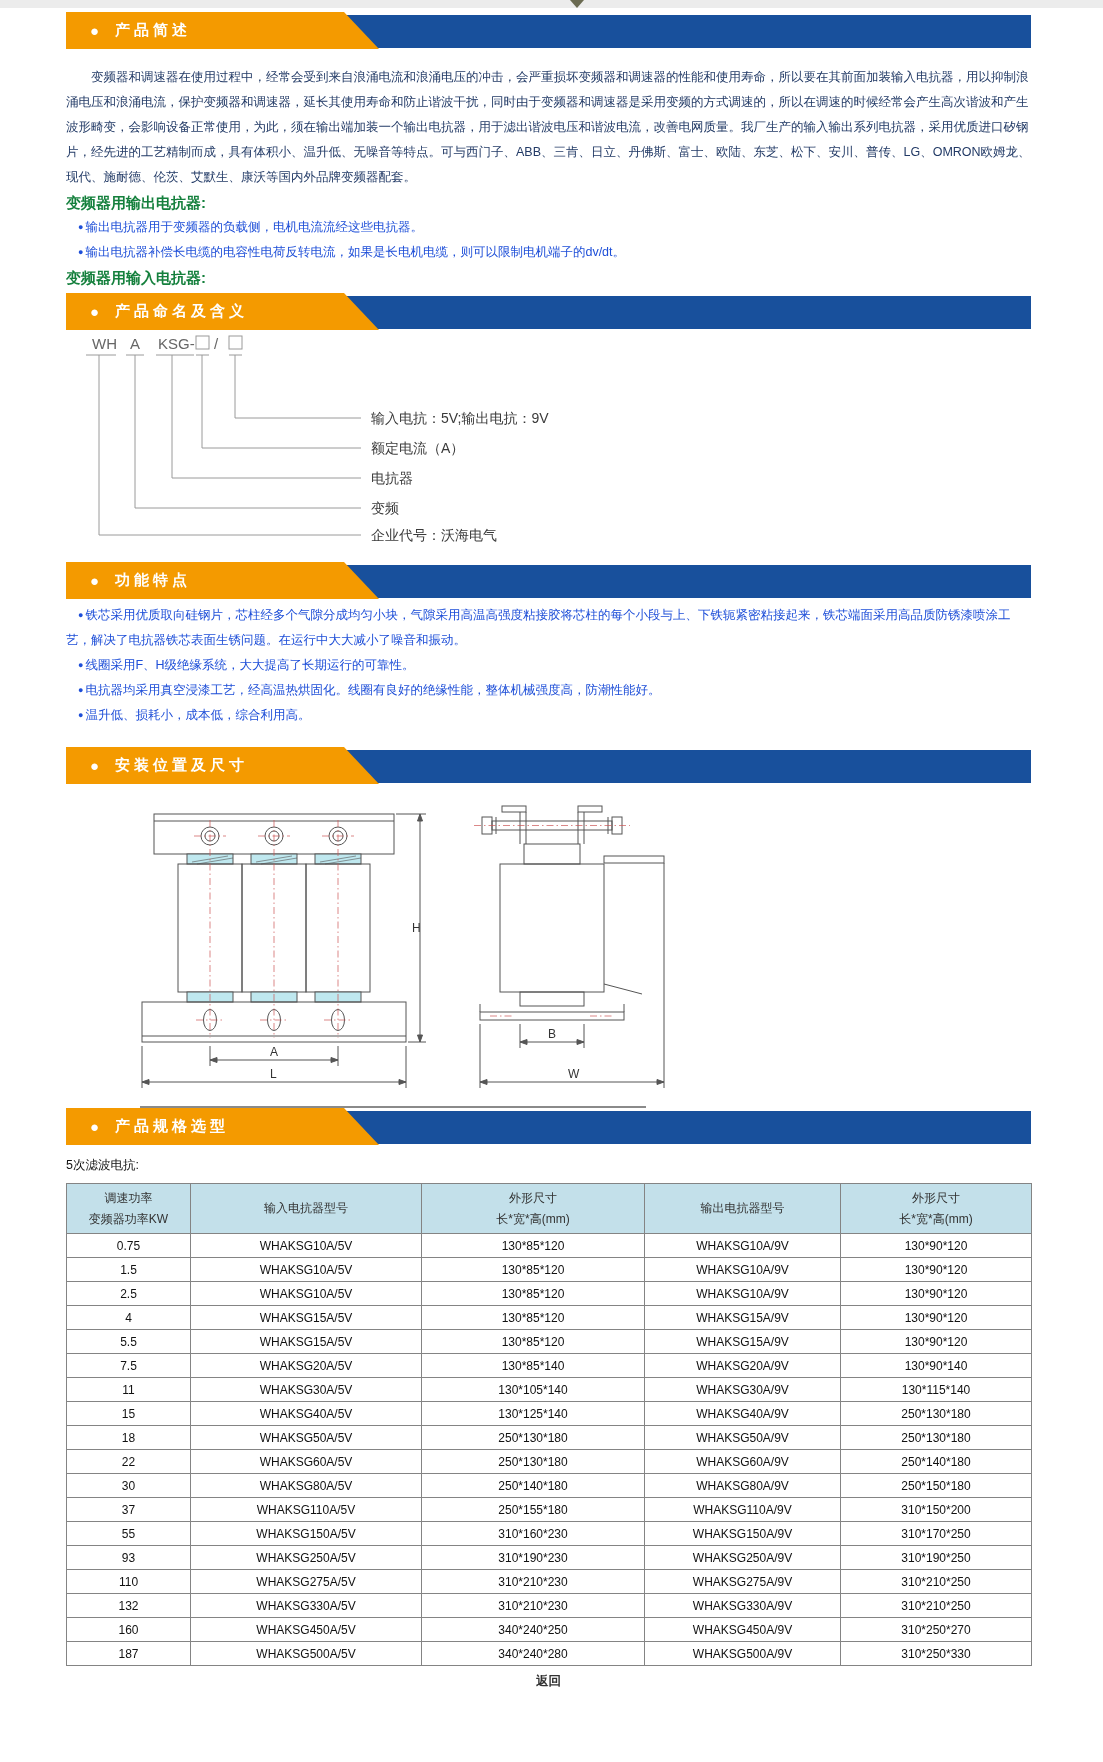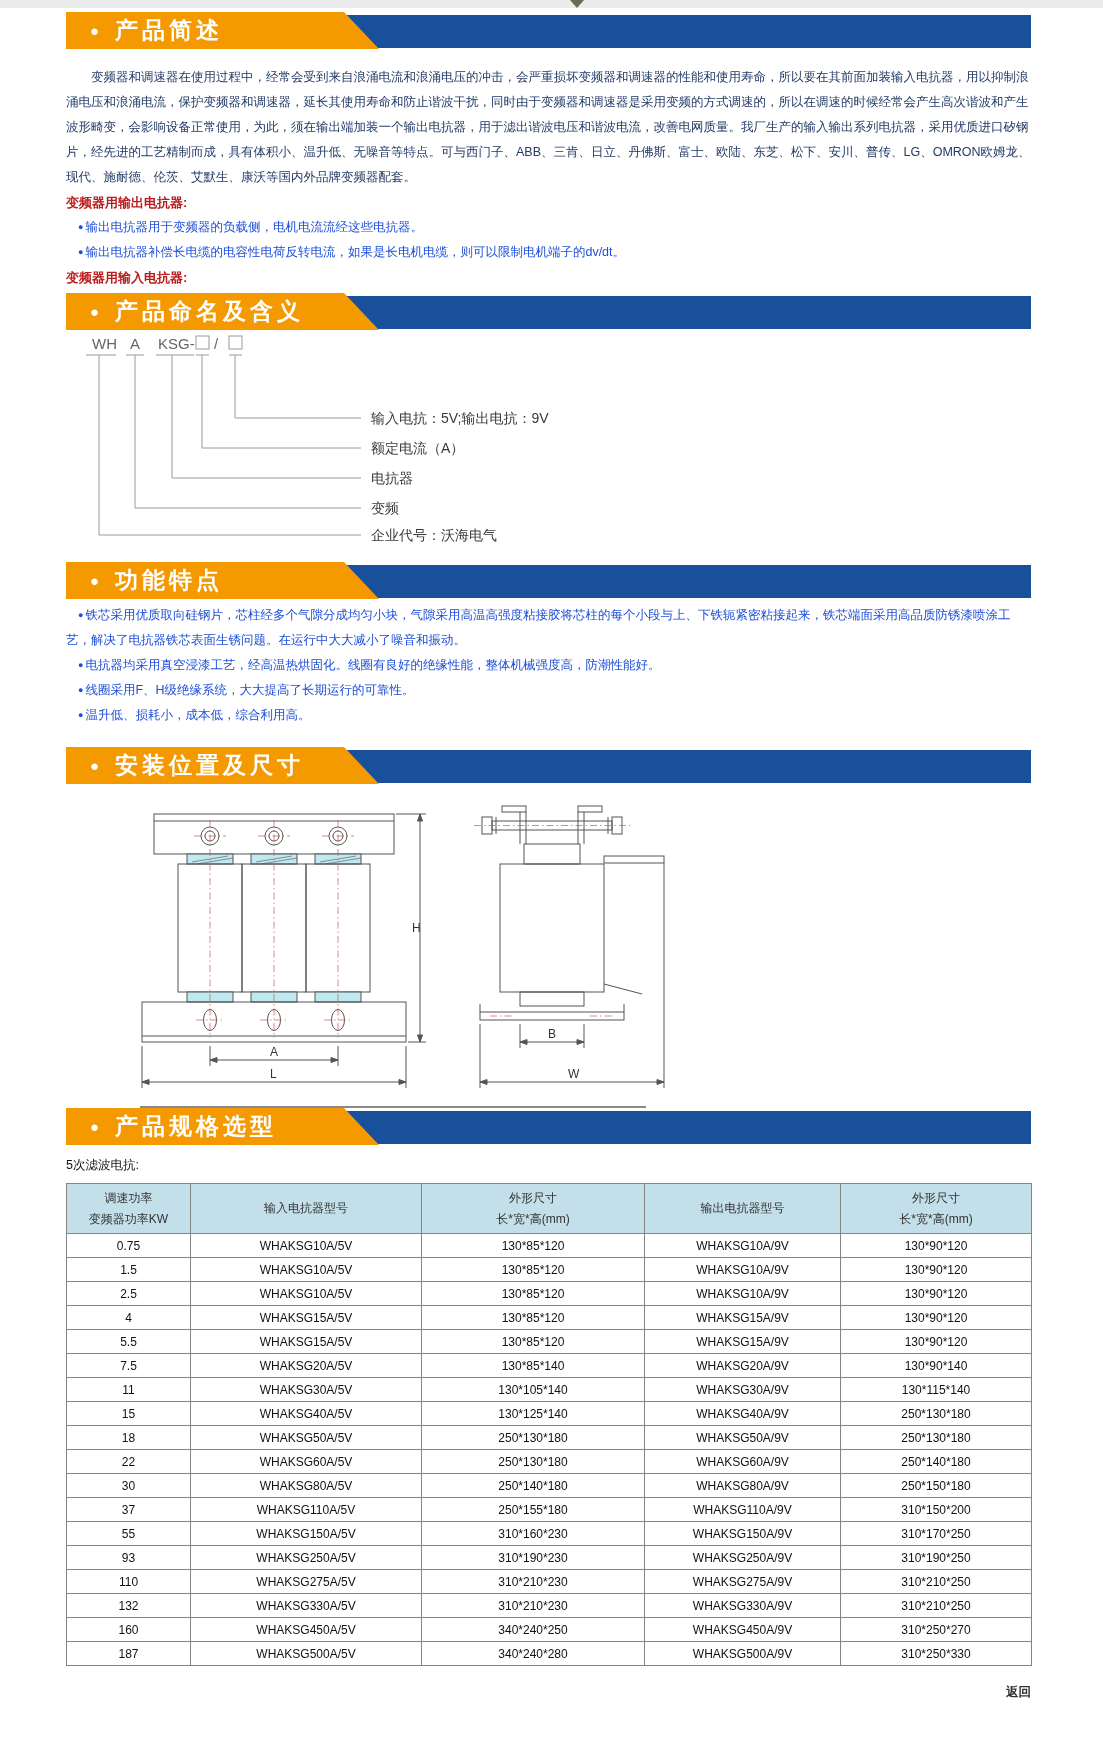--- a/index.html
+++ b/index.html
@@ -14,43 +14,43 @@
     border-left:7px solid transparent; border-right:7px solid transparent; border-top:8px solid #6b6b52; }
   .content { margin-left:66px; width:965px; padding-top:2px; }
 
   
   .banner { position:relative; height:37px; margin-top:2px; }
   .banner .blue { position:absolute; left:0; right:0; top:3px; bottom:1px; background:#18509c; }
   .banner .orange { position:absolute; left:0; top:0; bottom:0; width:315px; background:#f49a00;
     clip-path:polygon(0 0,278px 0,313px 100%,0 100%);
     display:flex; align-items:center; color:#fff; }
   .banner .dot { font-size:15px; margin-left:24px; line-height:1; }
-  .banner .btitle { font-size:23px; font-weight:bold; letter-spacing:4px; margin-left:16px; }
+  .banner .btitle { font-size:15px; font-weight:bold; letter-spacing:4px; margin-left:16px; }
 
   
   .intro { height:242px; overflow:hidden; padding-top:16px; }
   .intro p.para { font-size:12.5px; line-height:25px; color:#223a66; text-indent:2em; }
-  .subhead { font-size:13px; font-weight:bold; color:#b91c1c; line-height:25px; }
+  .subhead { font-size:15px; font-weight:bold; color:#15803d; line-height:25px; }
   p.bullet { font-size:12.5px; line-height:25px; color:#1d4ed8; text-indent:12px; }
   p.bullet .mk { font-size:9px; vertical-align:1px; margin-right:2px; }
 
   .naming-wrap { height:230px; }
   .features { height:146px; overflow:hidden; padding-top:4px; }
 
   .drawing-wrap { height:322px; padding-top:14px; }
   .sep-line { margin-left:74px; width:506px; height:2px; background:#8a8a8a; margin-top:4px; }
 
   .spec-subtitle { font-size:12.5px; color:#111; margin-top:12px; height:18px; }
 
   table.spec { border-collapse:collapse; width:965px; margin-top:8px; table-layout:fixed; }
   table.spec th, table.spec td { border:1px solid #848484; text-align:center; font-weight:normal; }
   table.spec thead th { background:#c3e0ea; color:#333; font-size:12px; height:50px; padding:2px 0; }
   table.spec thead .h2l div { line-height:21px; }
   table.spec td { font-size:12px; color:#111; height:24px; padding:0; background:#fff; }
-  .back-row { width:965px; text-align:right; margin-top:16px; }
+  .back-row { width:965px; text-align:center; margin-top:5px; }
   .back-link { font-size:12.5px; color:#333; font-weight:bold; text-decoration:none; cursor:pointer; }
 
   svg text { font-family:"Liberation Sans","DejaVu Sans",sans-serif; }
 </style>
 </head>
 <body>
 
 <div class="top-strip">
   <div class="top-arrow"></div>
 </div>
@@ -117,22 +117,22 @@
   <div class="banner">
     <div class="blue"></div>
     <div class="orange">
       <span class="dot">●</span>
       <span class="btitle">功能特点</span>
     </div>
   </div>
 
   <div class="features">
     <p class="bullet"><span class="mk">●</span><span>铁芯采用优质取向硅钢片，芯柱经多个气隙分成均匀小块，气隙采用高温高强度粘接胶将芯柱的每个小段与上、下铁轭紧密粘接起来，铁芯端面采用高品质防锈漆喷涂工艺，解决了电抗器铁芯表面生锈问题。在运行中大大减小了噪音和振动。</span></p>
+    <p class="bullet"><span class="mk">●</span><span>线圈采用F、H级绝缘系统，大大提高了长期运行的可靠性。</span></p>
     <p class="bullet"><span class="mk">●</span><span>电抗器均采用真空浸漆工艺，经高温热烘固化。线圈有良好的绝缘性能，整体机械强度高，防潮性能好。</span></p>
-    <p class="bullet"><span class="mk">●</span><span>线圈采用F、H级绝缘系统，大大提高了长期运行的可靠性。</span></p>
     <p class="bullet"><span class="mk">●</span><span>温升低、损耗小，成本低，综合利用高。</span></p>
   </div>
 
   <div class="banner">
     <div class="blue"></div>
     <div class="orange">
       <span class="dot">●</span>
       <span class="btitle">安装位置及尺寸</span>
     </div>
   </div>

